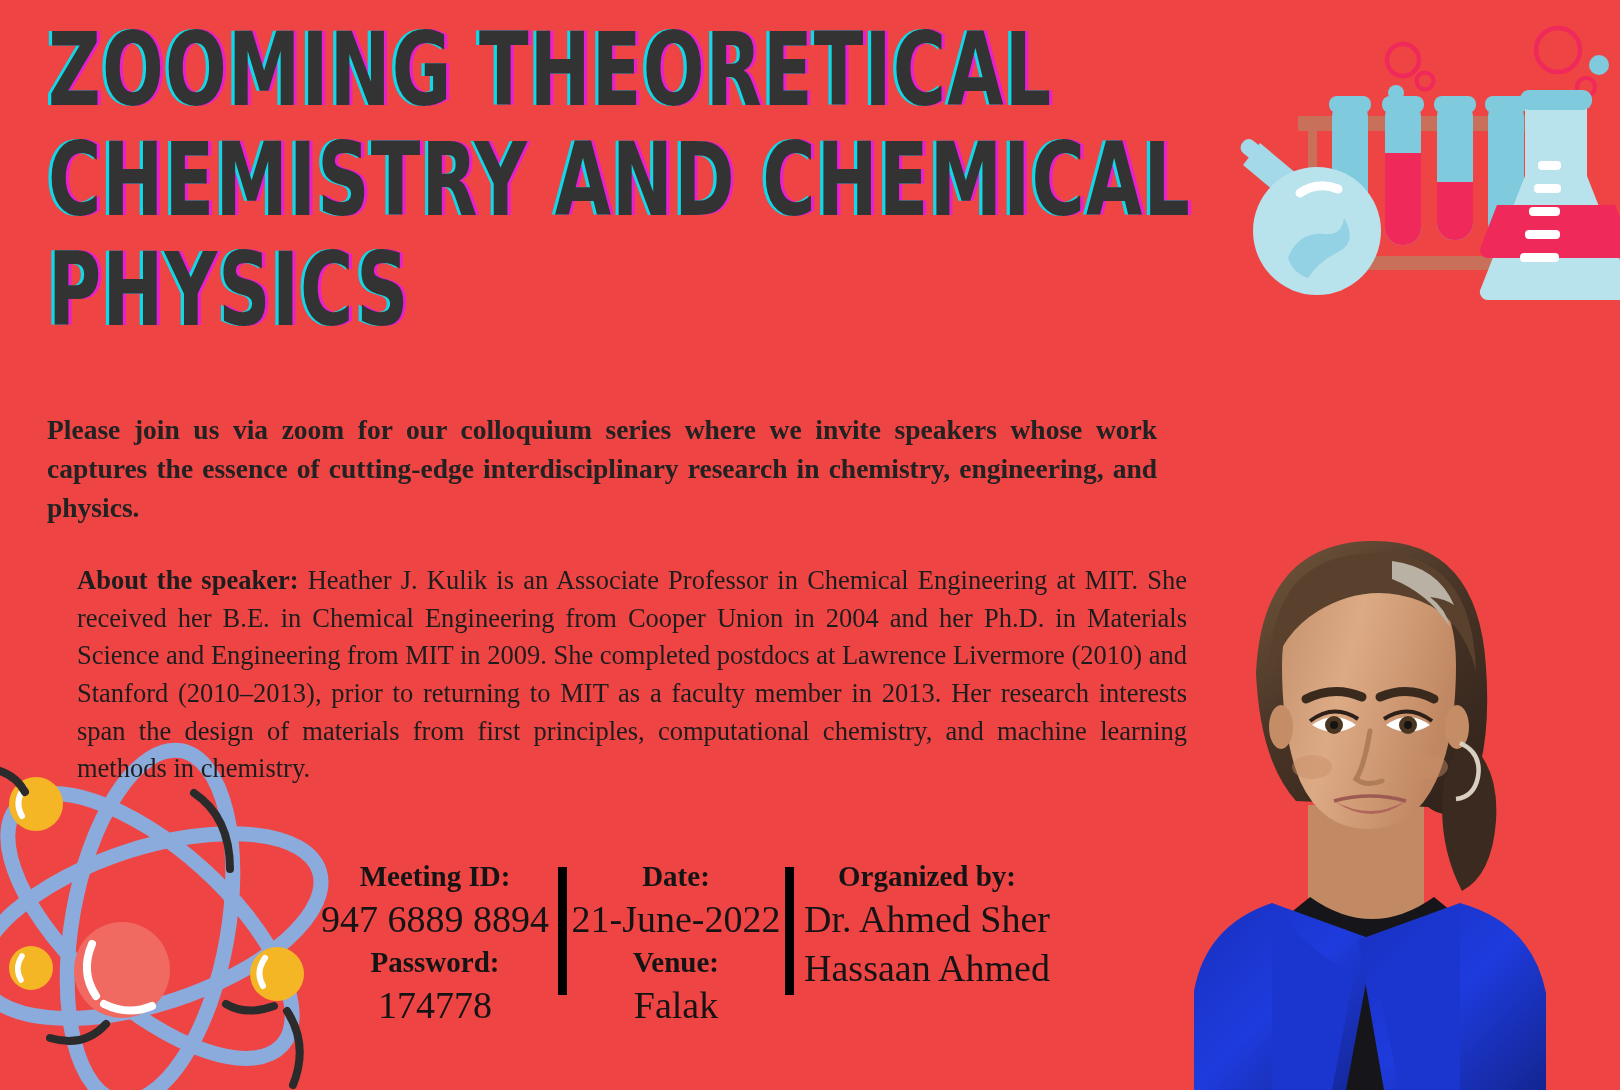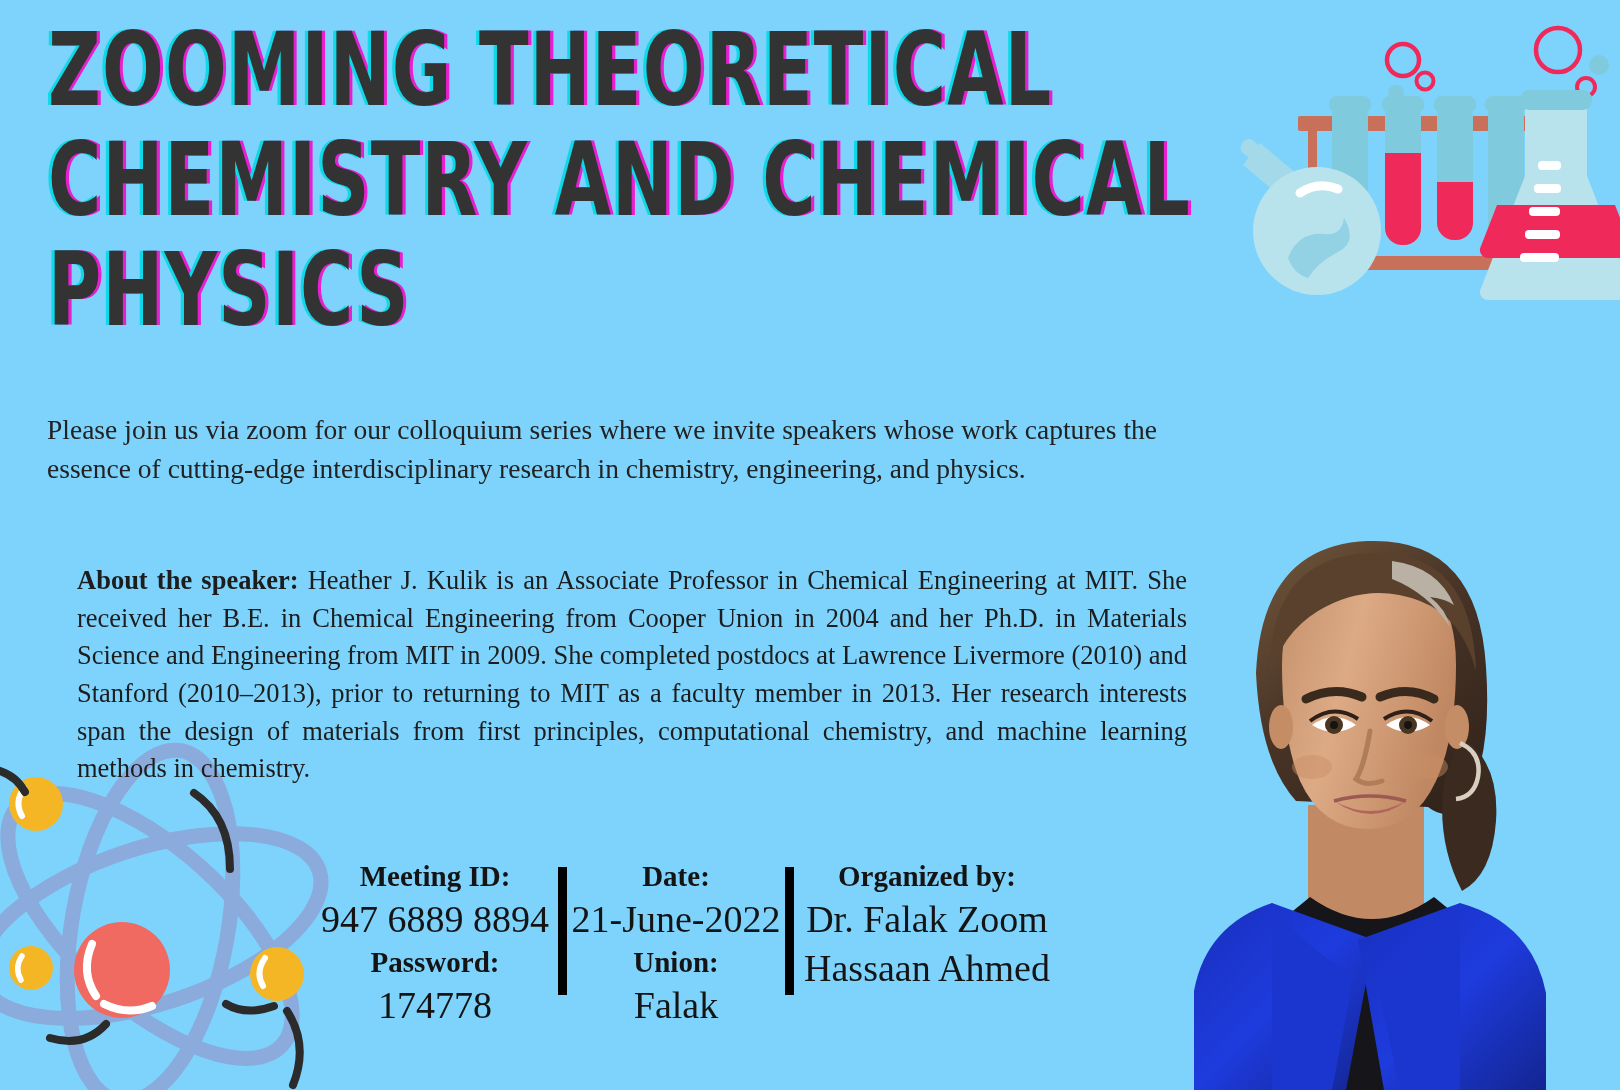--- a/index.html
+++ b/index.html
@@ -7,21 +7,21 @@
     padding: 0;
     background: #ffffff;
   }
   body {
     font-family: "Liberation Serif", serif;
   }
   #poster {
     position: relative;
     width: 1620px;
     height: 1090px;
-    background: #7dd3fc;
+    background: #ef4444;
     overflow: hidden;
   }
 
   
   #title-block {
     position: absolute;
     left: 48px;
     top: 22px;
     width: 1010px;
     z-index: 6;
@@ -44,21 +44,21 @@
   }
   .title-line#title-line-3 { margin-bottom: 0; }
 
   
   #intro-paragraph {
     position: absolute;
     left: 47px;
     top: 410px;
     width: 1110px;
     font-family: "Liberation Serif", serif;
-    font-weight: 400;
+    font-weight: 700;
     font-size: 27.5px;
     line-height: 1.42;
     color: #222222;
     text-align: justify;
     text-justify: inter-word;
     z-index: 6;
   }
   #bio-paragraph {
     position: absolute;
     left: 47px;
@@ -250,27 +250,27 @@
     <div class="detail-col" id="detail-col-0">
       <div class="detail-label">Meeting ID:</div>
       <div class="detail-value">947 6889 8894</div>
       <div class="detail-label">Password:</div>
       <div class="detail-value">174778</div>
     </div>
     <div class="detail-divider"></div>
     <div class="detail-col" id="detail-col-1">
       <div class="detail-label">Date:</div>
       <div class="detail-value">21-June-2022</div>
-      <div class="detail-label">Union:</div>
+      <div class="detail-label">Venue:</div>
       <div class="detail-value">Falak</div>
     </div>
     <div class="detail-divider"></div>
     <div class="detail-col" id="detail-col-2">
       <div class="detail-label">Organized by:</div>
-      <div class="detail-value">Dr. Falak Zoom</div>
+      <div class="detail-value">Dr. Ahmed Sher</div>
       <div class="detail-value">Hassaan Ahmed</div>
     </div>
   </div>
 
   <div id="speaker-photo">
     <svg viewBox="0 0 460 585" width="460" height="585" xmlns="http://www.w3.org/2000/svg">
       <defs>
         <linearGradient id="skinGrad" x1="0" y1="0" x2="1" y2="0.4">
           <stop offset="0%" stop-color="#C4906C"></stop>
           <stop offset="45%" stop-color="#DCAA85"></stop>

